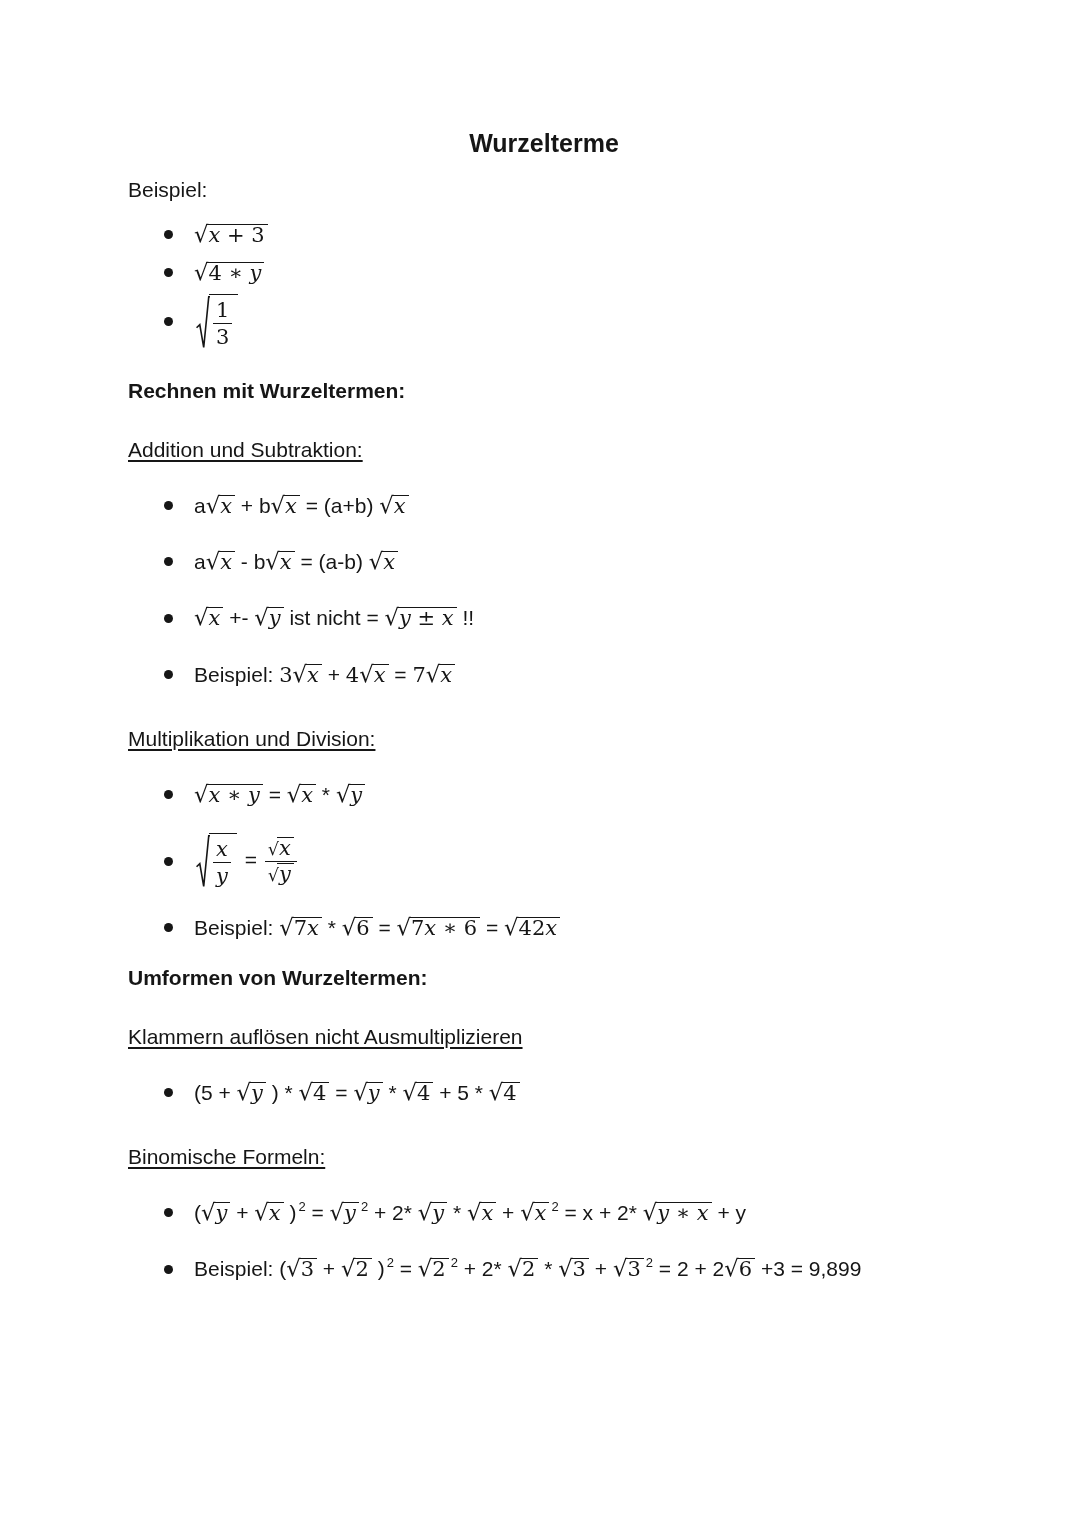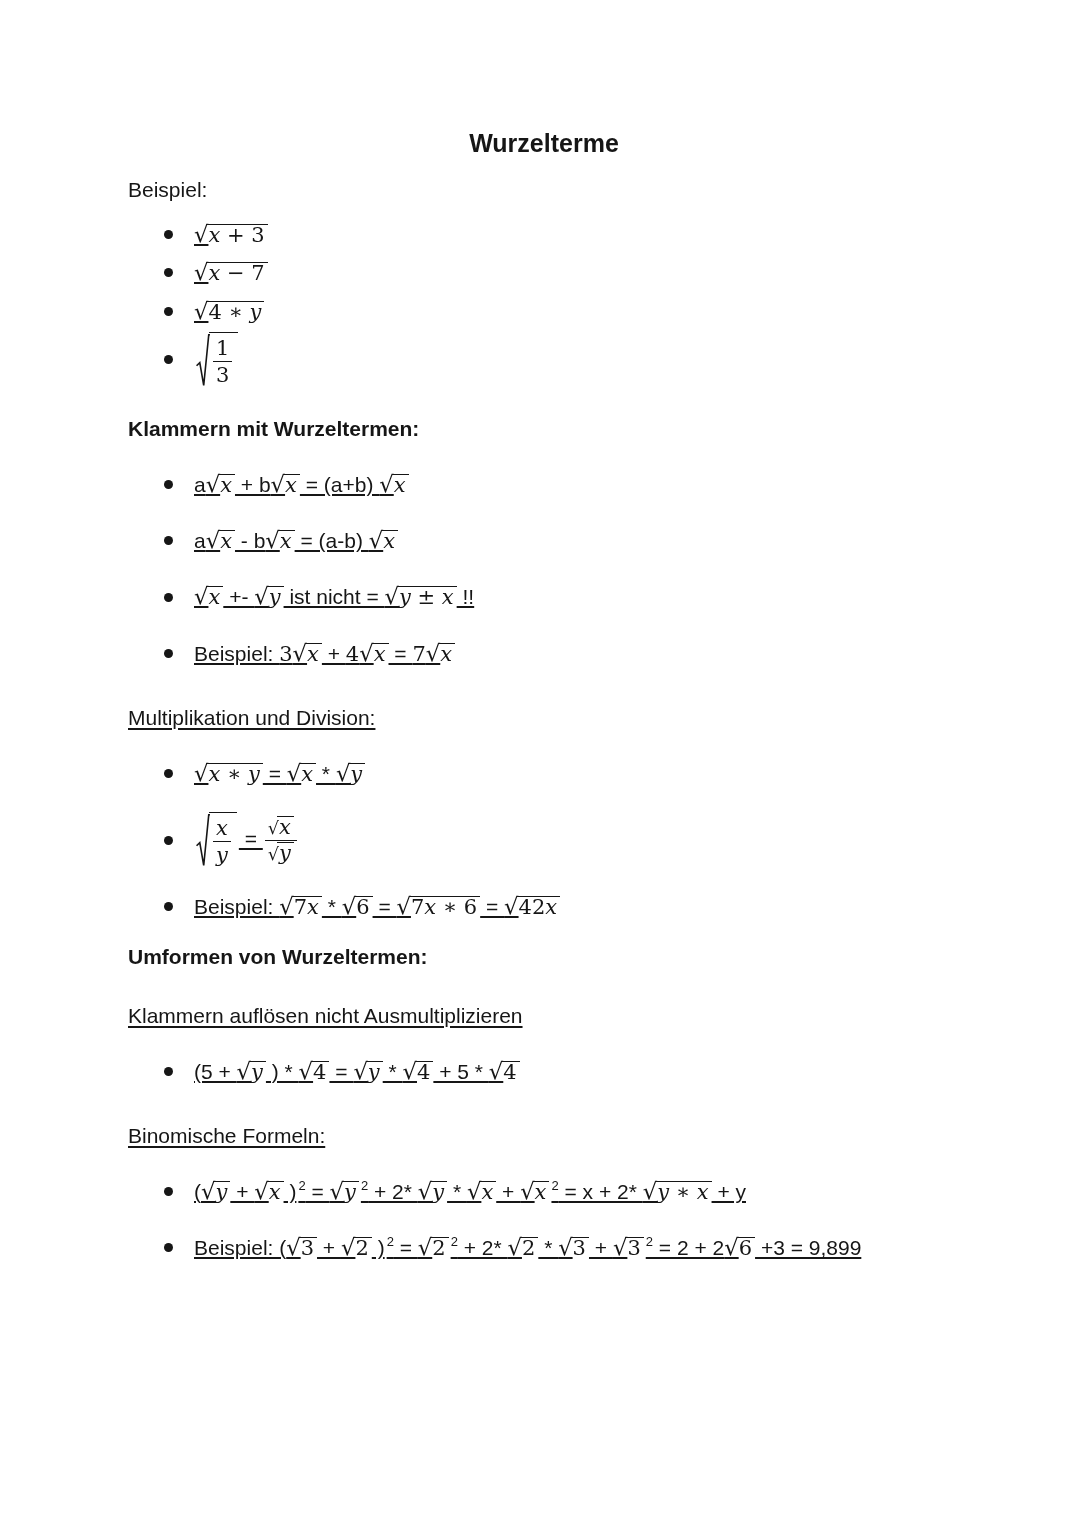--- a/index.html
+++ b/index.html
@@ -45,21 +45,20 @@
   ul.flist {
     list-style:none;
     margin:14px 0 0 0;
     padding:0 0 0 36px;
     font-size:21px;
   }
   ul.flist li {
     display:flex;
     align-items:center;
     margin:0;
-    text-decoration:underline;
   }
   ul.flist li::before {
     content:"";
     flex:none;
     width:9px; height:9px;
     border-radius:50%;
     background:#161616;
     margin-right:21px;
     align-self:center;
   }
@@ -134,44 +133,42 @@
 <body>
 
 <div class="page">
 
   <h1 class="title">Wurzelterme</h1>
 
   <p class="plain">Beispiel:</p>
   <ul class="flist tight">
       <li>
         <span class="formula"><span class="msqrt"><span class="sign">√</span><span class="rad"><span class="mv">x</span><span class="mn"> + 3</span></span></span></span>
-      </li>
-      <li>
-        <span class="formula"><span class="msqrt"><span class="sign">√</span><span class="rad"><span class="mv">x</span><span class="mn"> − 7</span></span></span></span>
       </li>
       <li>
         <span class="formula"><span class="msqrt"><span class="sign">√</span><span class="rad"><span class="mn">4 ∗ </span><span class="mv">y</span></span></span></span>
       </li>
       <li>
         <span class="formula"><span class="msqrt-tall">
             <svg viewBox="0 0 10 20" preserveAspectRatio="none" aria-hidden="true">
               <path d="M0.4 12 L2.7 10.9 L5.5 19 L9.1 1 L10 1" fill="none" stroke="#161616" stroke-width="1.6" vector-effect="non-scaling-stroke"></path>
             </svg>
             <span class="rad">
               <span class="mfrac">
                 <span class="num"><span class="mn">1</span></span>
                 <span class="den"><span class="mn">3</span></span>
               </span>
             </span>
           </span></span>
       </li>
     </ul>
 
-  <h2 class="h-bold" style="margin-top:28px">Klammern mit Wurzeltermen:</h2>
-
+  <h2 class="h-bold" style="margin-top:28px">Rechnen mit Wurzeltermen:</h2>
+
+  <h3 class="h-under">Addition und Subtraktion:</h3>
   <ul class="flist loose">
       <li>
         <span class="formula"><span class="tx">a</span><span class="msqrt"><span class="sign">√</span><span class="rad"><span class="mv">x</span></span></span><span class="tx"> + b</span><span class="msqrt"><span class="sign">√</span><span class="rad"><span class="mv">x</span></span></span><span class="tx"> = (a+b) </span><span class="msqrt"><span class="sign">√</span><span class="rad"><span class="mv">x</span></span></span></span>
       </li>
       <li>
         <span class="formula"><span class="tx">a</span><span class="msqrt"><span class="sign">√</span><span class="rad"><span class="mv">x</span></span></span><span class="tx"> - b</span><span class="msqrt"><span class="sign">√</span><span class="rad"><span class="mv">x</span></span></span><span class="tx"> = (a-b) </span><span class="msqrt"><span class="sign">√</span><span class="rad"><span class="mv">x</span></span></span></span>
       </li>
       <li>
         <span class="formula"><span class="msqrt"><span class="sign">√</span><span class="rad"><span class="mv">x</span></span></span><span class="tx"> +- </span><span class="msqrt"><span class="sign">√</span><span class="rad"><span class="mv">y</span></span></span><span class="tx"> ist nicht = </span><span class="msqrt"><span class="sign">√</span><span class="rad"><span class="mv">y</span><span class="mn"> ± </span><span class="mv">x</span></span></span><span class="tx"> !!</span></span>
       </li>

